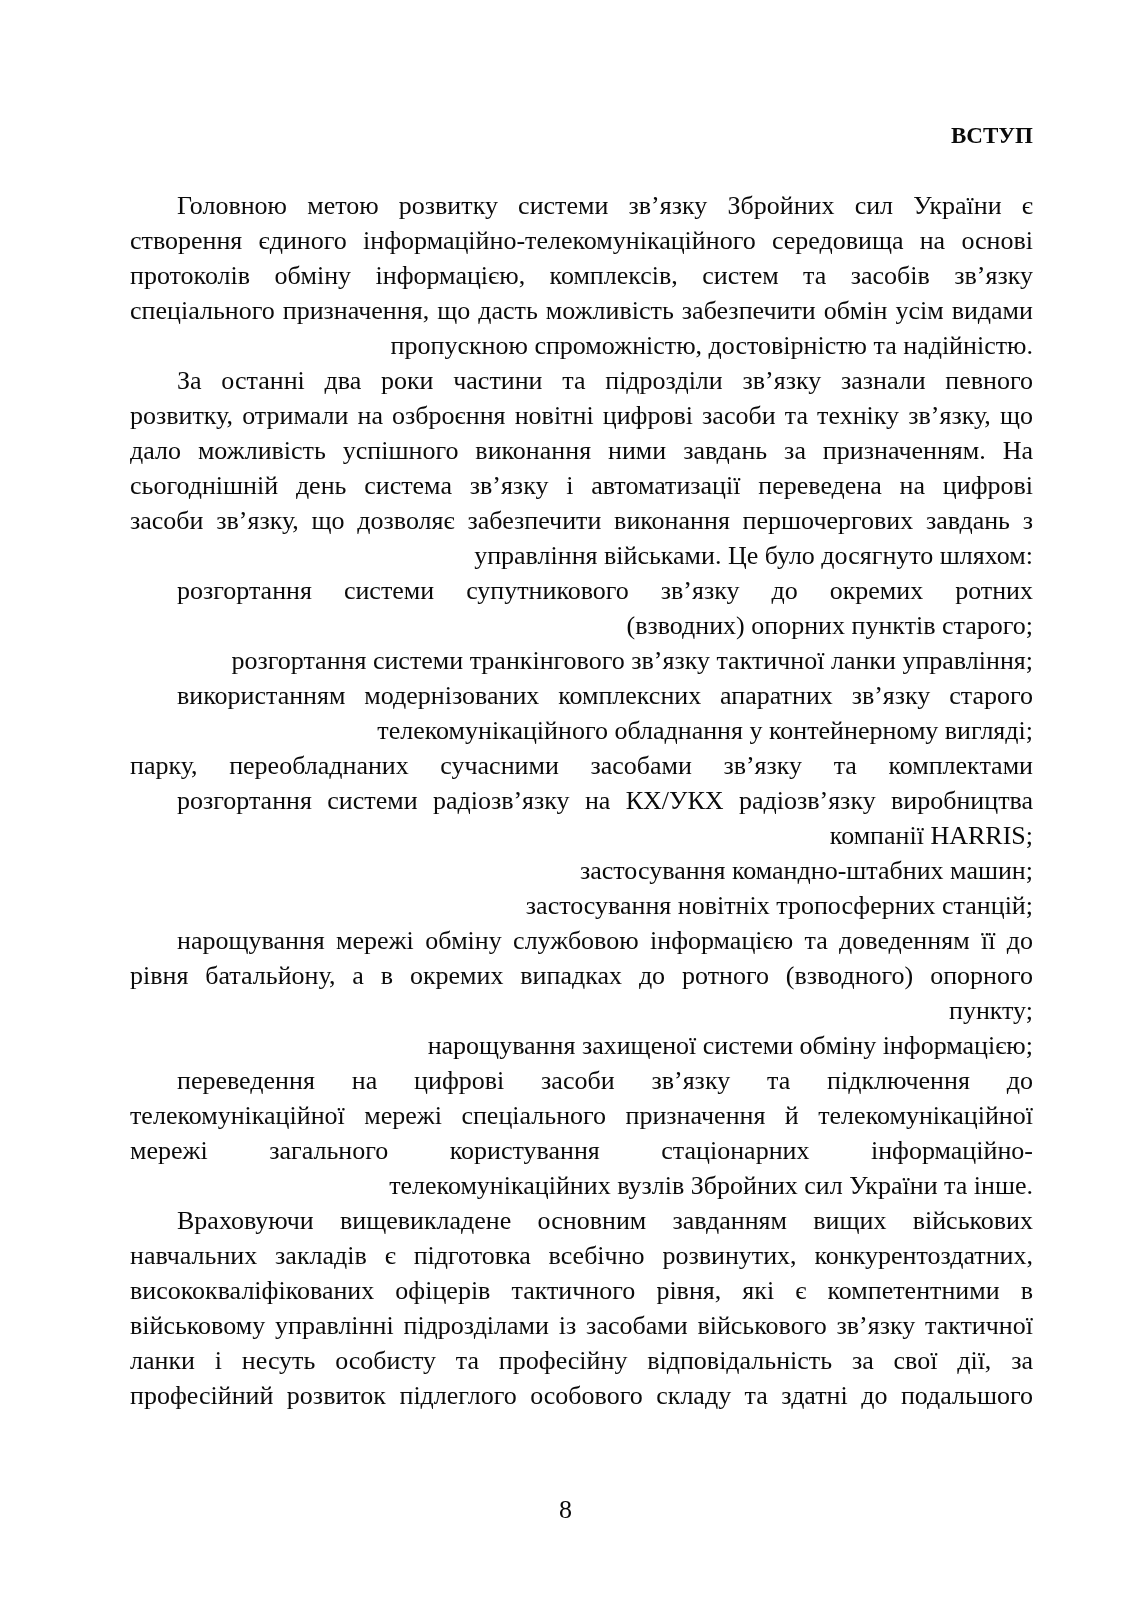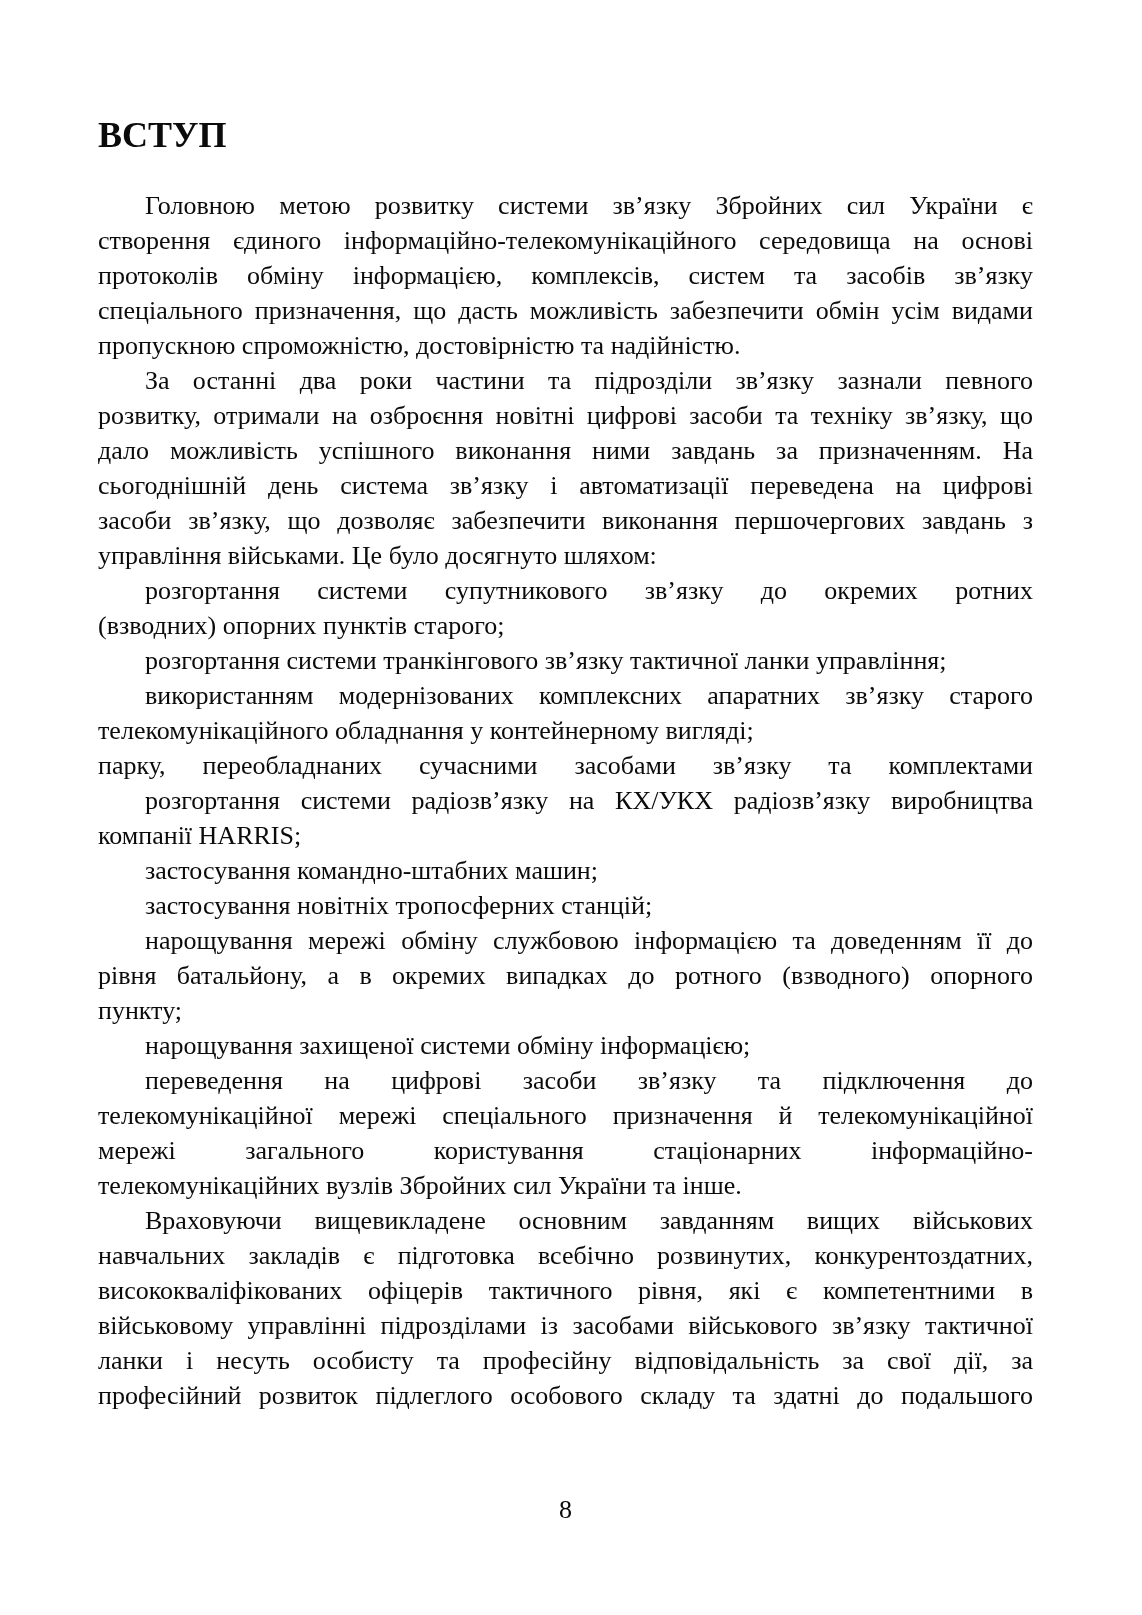--- a/index.html
+++ b/index.html
@@ -15,37 +15,38 @@
     color: #0b0b0b;
     overflow: hidden;
   }
   .page-body {
     position: absolute;
     left: 98px;
     top: 118px;
     width: 935px;
   }
   .doc-title {
-    text-align: left;
+    text-align: right;
     font-weight: bold;
-    font-size: 36px;
+    font-size: 23px;
     line-height: 35px;
     height: 35px;
     margin-bottom: 35px;
   }
   .ln {
     font-size: 26px;
     line-height: 35px;
     height: 35px;
     white-space: normal;
-    text-align: left;
+    text-align: right;
   }
   .ln.j {
     text-align: justify;
     text-align-last: justify;
+    margin-left: 32px;
   }
   .ln.first {
     text-indent: 47px;
   }
   .page-number {
     position: absolute;
     left: 98px;
     top: 1492px;
     width: 935px;
     text-align: center;

